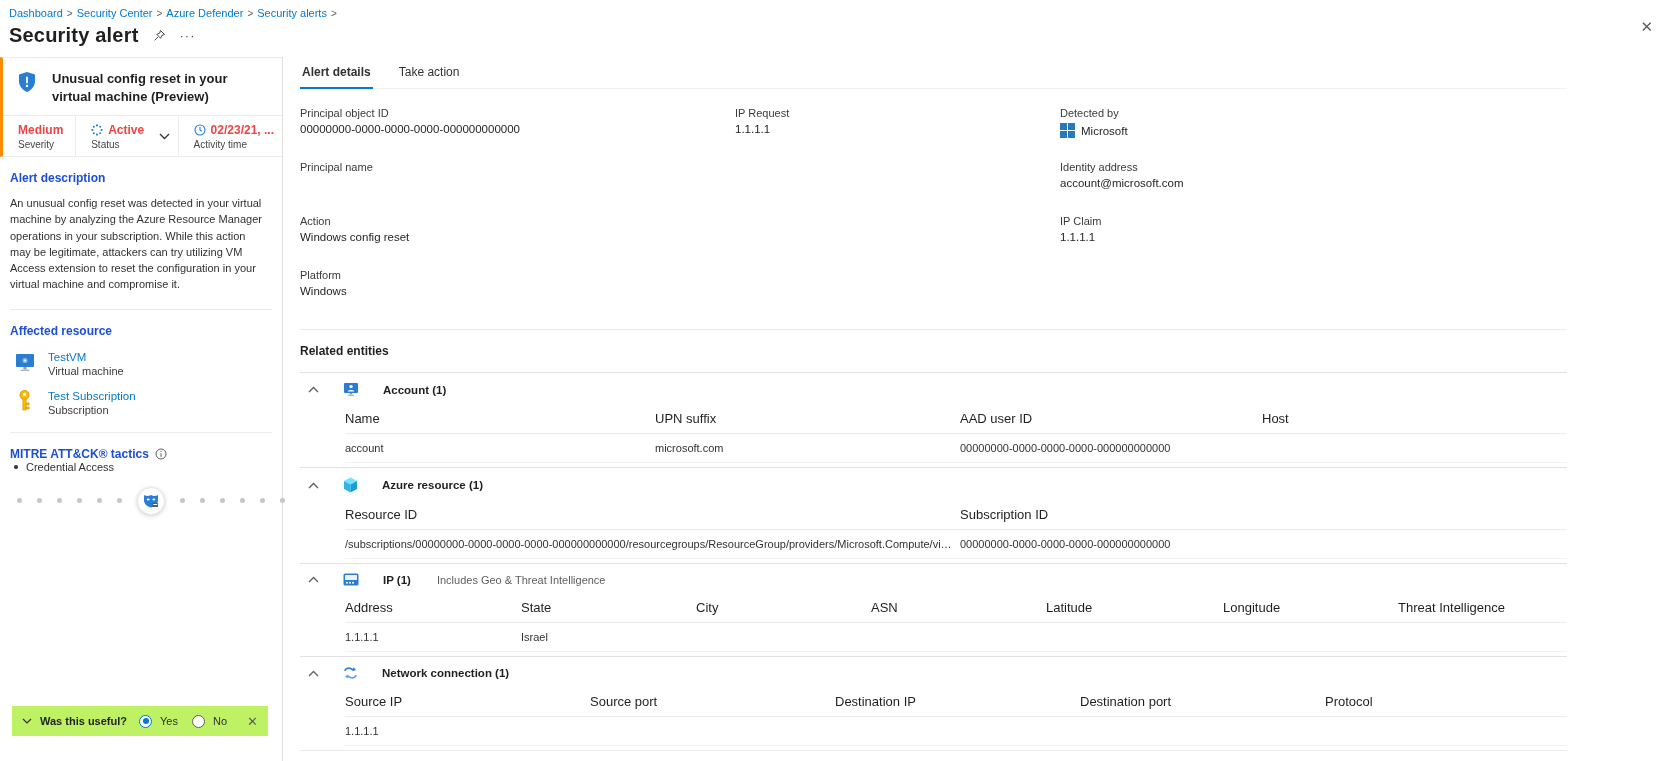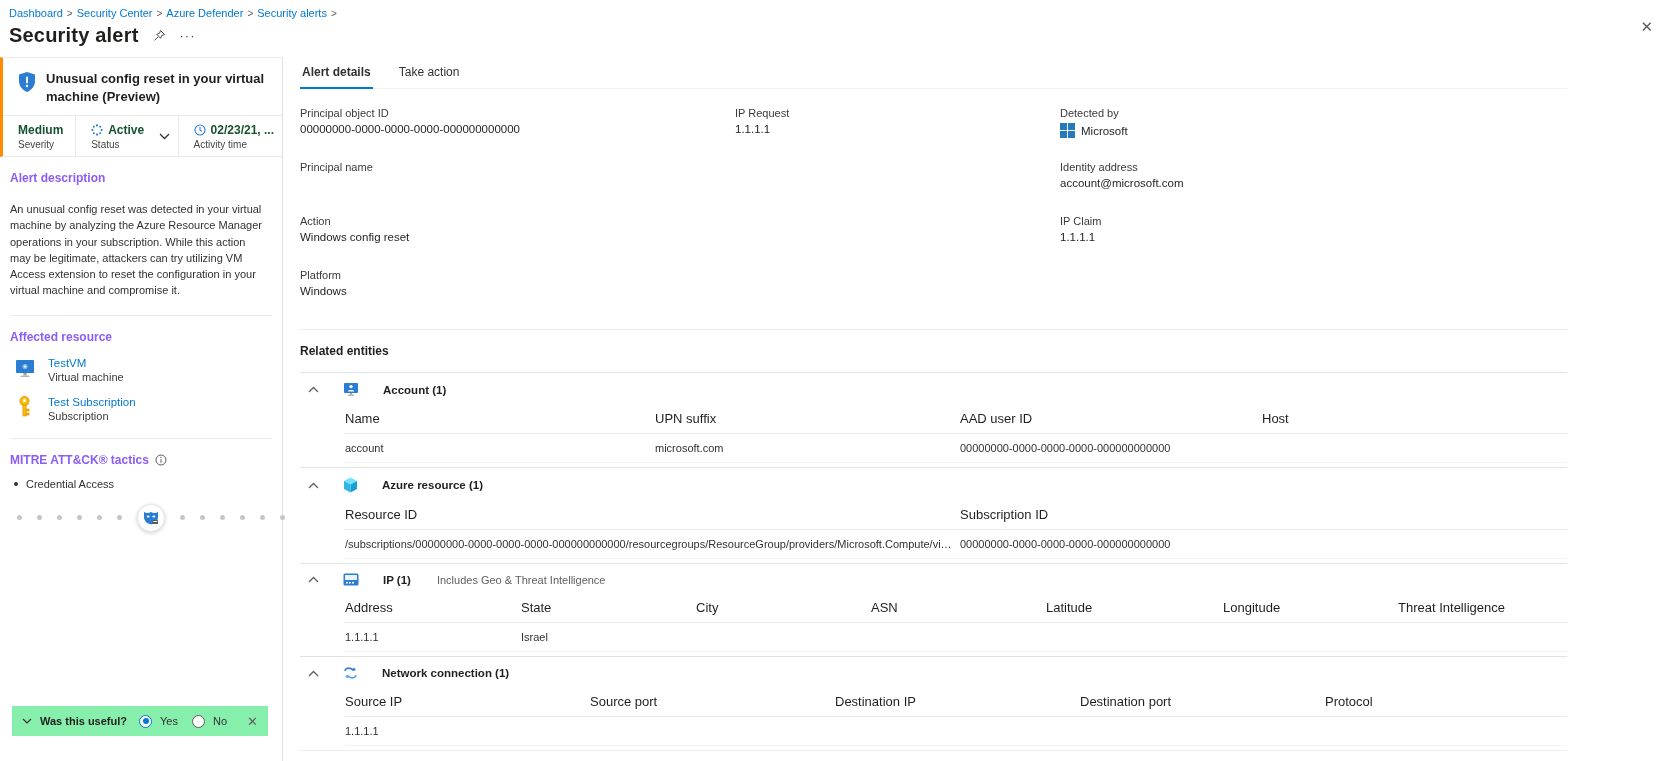--- a/index.html
+++ b/index.html
@@ -15,51 +15,51 @@
   .title-row { display:flex; align-items:center; gap:14px; margin-top:5px; }
   .page-title { font-size:20px; font-weight:700; color:#201f1e; letter-spacing:.2px; }
   .icon-btn { color:#484644; cursor:pointer; display:inline-flex; align-items:center; }
   .close-x { position:absolute; top:18px; right:24px; font-size:15px; color:#605e5c; cursor:pointer; }
 
   .content { flex:1 1 auto; display:flex; min-height:0; margin-top:10px; }
 
   
   .left { width:283px; flex:0 0 283px; border-right:1px solid #e1dfdd; display:flex; flex-direction:column; position:relative; }
   .alert-card { border-top:1px solid #edebe9; border-bottom:1px solid #edebe9; border-left:3px solid #ff8c00; }
-  .alert-head { display:flex; gap:10px; padding:12px 14px 10px 15px; }
+  .alert-head { display:flex; gap:16px; padding:12px 14px 10px 15px; }
   .shield { flex:0 0 18px; margin-top:2px; }
   .alert-title { font-size:13px; font-weight:700; color:#201f1e; line-height:1.35; }
   .status-row { display:flex; border-top:1px solid #edebe9; }
   .status-cell { padding:7px 8px 6px 15px; }
   .status-cell + .status-cell { border-left:1px solid #edebe9; }
   .sc1 { width:82px; } .sc2 { width:118px; display:flex; gap:4px; }
   .sc3 { flex:1; }
-  .sv { font-size:12px; font-weight:700; color:#14532d; white-space:nowrap; display:flex; align-items:center; gap:5px; }
+  .sv { font-size:12px; font-weight:700; color:#ef4444; white-space:nowrap; display:flex; align-items:center; gap:5px; }
   .sl { font-size:10px; color:#484644; margin-top:2px; }
   .chev-dd { margin-left:auto; align-self:center; cursor:pointer; }
 
   .lp-section { padding:0 16px 0 10px; }
-  .lp-h { font-size:12px; font-weight:700; margin-top:14px; color:#8b5cf6; display:flex; align-items:center; gap:6px; }
-  .lp-desc { font-size:11px; line-height:1.48; margin-top:16px; color:#323130; }
+  .lp-h { font-size:12px; font-weight:700; margin-top:14px; color:#1d4ed8; display:flex; align-items:center; gap:6px; }
+  .lp-desc { font-size:11px; line-height:1.48; margin-top:10px; color:#323130; }
   .lp-div { border-top:1px solid #edebe9; margin:16px 10px 0 10px; }
 
   .res-item { display:flex; gap:12px; margin-top:13px; align-items:flex-start; padding-left:4px; }
   .res-item .ric { flex:0 0 22px; }
   .res-name { font-size:11.5px; color:#0078d4; cursor:pointer; }
   .res-type { font-size:11px; color:#3b3a39; margin-top:2px; }
 
-  .tactic { font-size:11px; margin-top:11px; padding-left:4px; display:flex; gap:8px; align-items:center; }
+  .tactic { font-size:11px; padding-left:4px; display:flex; gap:8px; align-items:center; }
   .bullet { width:4px; height:4px; border-radius:50%; background:#323130; flex:0 0 4px; }
 
   .timeline { display:flex; align-items:center; margin-top:14px; padding:0 4px 0 7px; gap:15px; }
   .tdot { width:5px; height:5px; border-radius:50%; background:#c8c6c4; flex:0 0 5px; }
   .tcircle { width:28px; height:28px; border-radius:50%; background:#fff; border:1px solid #e8e6e4;
     box-shadow:0 1px 4px rgba(0,0,0,.18); display:flex; align-items:center; justify-content:center; flex:0 0 28px; cursor:pointer; }
 
-  .feedback { margin:auto 14px 25px 12px; background:#86efac; height:30px; display:flex; align-items:center;
+  .feedback { margin:auto 14px 25px 12px; background:#bef264; height:30px; display:flex; align-items:center;
     padding:0 10px 0 10px; gap:8px; }
   .fb-q { font-size:11px; font-weight:700; color:#201f1e; margin-right:4px; }
   .radio { width:13px; height:13px; border-radius:50%; border:1px solid #605e5c; background:#fff; display:inline-block; position:relative; cursor:pointer; flex:0 0 13px; }
   .radio.sel { border-color:#0078d4; }
   .radio.sel::after { content:""; position:absolute; inset:2.5px; border-radius:50%; background:#0078d4; }
   .rlabel { font-size:11px; color:#323130; margin-right:6px; }
   .fb-x { margin-left:auto; font-size:13px; color:#605e5c; cursor:pointer; }
 
   
   .main { flex:1 1 auto; display:flex; flex-direction:column; padding:0 110px 0 17px; min-width:0; }

